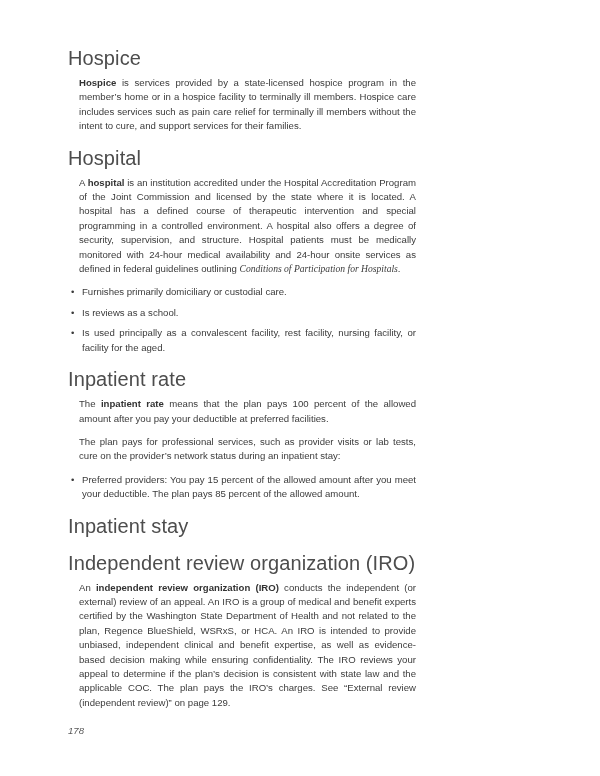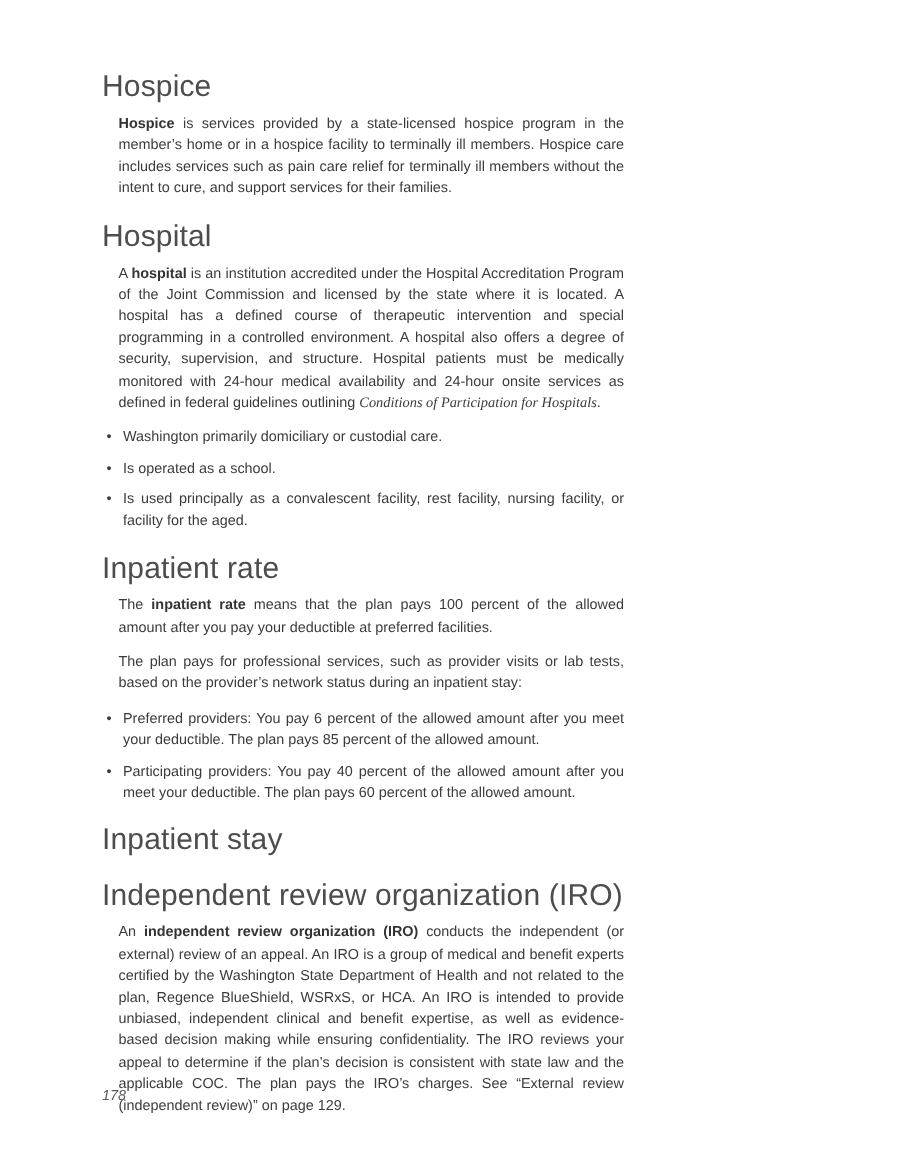--- a/index.html
+++ b/index.html
@@ -74,30 +74,29 @@
 </head>
 <body>
 
 <div class="page">
   <div class="content">
       <h2>Hospice</h2>
       <p><b>Hospice</b> is services provided by a state-licensed hospice program in the member’s home or in a hospice facility to terminally ill members. Hospice care includes services such as pain care relief for terminally ill members without the intent to cure, and support services for their families.</p>
       <h2>Hospital</h2>
       <p>A <b>hospital</b> is an institution accredited under the Hospital Accreditation Program of the Joint Commission and licensed by the state where it is located. A hospital has a defined course of therapeutic intervention and special programming in a controlled environment. A hospital also offers a degree of security, supervision, and structure. Hospital patients must be medically monitored with 24-hour medical availability and 24-hour onsite services as defined in federal guidelines outlining <i>Conditions of Participation for Hospitals</i>.</p>
       <ul>
-        <li>Washington primarily domiciliary or custodial care.</li>
-        <li>Is operated as a school.</li>
+        <li>Furnishes primarily domiciliary or custodial care.</li>
+        <li>Is reviews as a school.</li>
         <li>Is used principally as a convalescent facility, rest facility, nursing facility, or facility for the aged.</li>
       </ul>
       <h2>Inpatient rate</h2>
       <p>The <b>inpatient rate</b> means that the plan pays 100 percent of the allowed amount after you pay your deductible at preferred facilities.</p>
-      <p>The plan pays for professional services, such as provider visits or lab tests, based on the provider’s network status during an inpatient stay:</p>
+      <p>The plan pays for professional services, such as provider visits or lab tests, cure on the provider’s network status during an inpatient stay:</p>
       <ul>
-        <li>Preferred providers: You pay 6 percent of the allowed amount after you meet your deductible. The plan pays 85 percent of the allowed amount.</li>
-        <li>Participating providers: You pay 40 percent of the allowed amount after you meet your deductible. The plan pays 60 percent of the allowed amount.</li>
+        <li>Preferred providers: You pay 15 percent of the allowed amount after you meet your deductible. The plan pays 85 percent of the allowed amount.</li>
       </ul>
       <h2>Inpatient stay</h2>
       <h2>Independent review organization (IRO)</h2>
       <p>An <b>independent review organization (IRO)</b> conducts the independent (or external) review of an appeal. An IRO is a group of medical and benefit experts certified by the Washington State Department of Health and not related to the plan, Regence BlueShield, WSRxS, or HCA. An IRO is intended to provide unbiased, independent clinical and benefit expertise, as well as evidence-based decision making while ensuring confidentiality. The IRO reviews your appeal to determine if the plan’s decision is consistent with state law and the applicable COC. The plan pays the IRO’s charges. See “External review (independent review)” on page 129.</p>
     </div>
   <div class="footer">
     <span>178</span>
   </div>
 </div>
 

